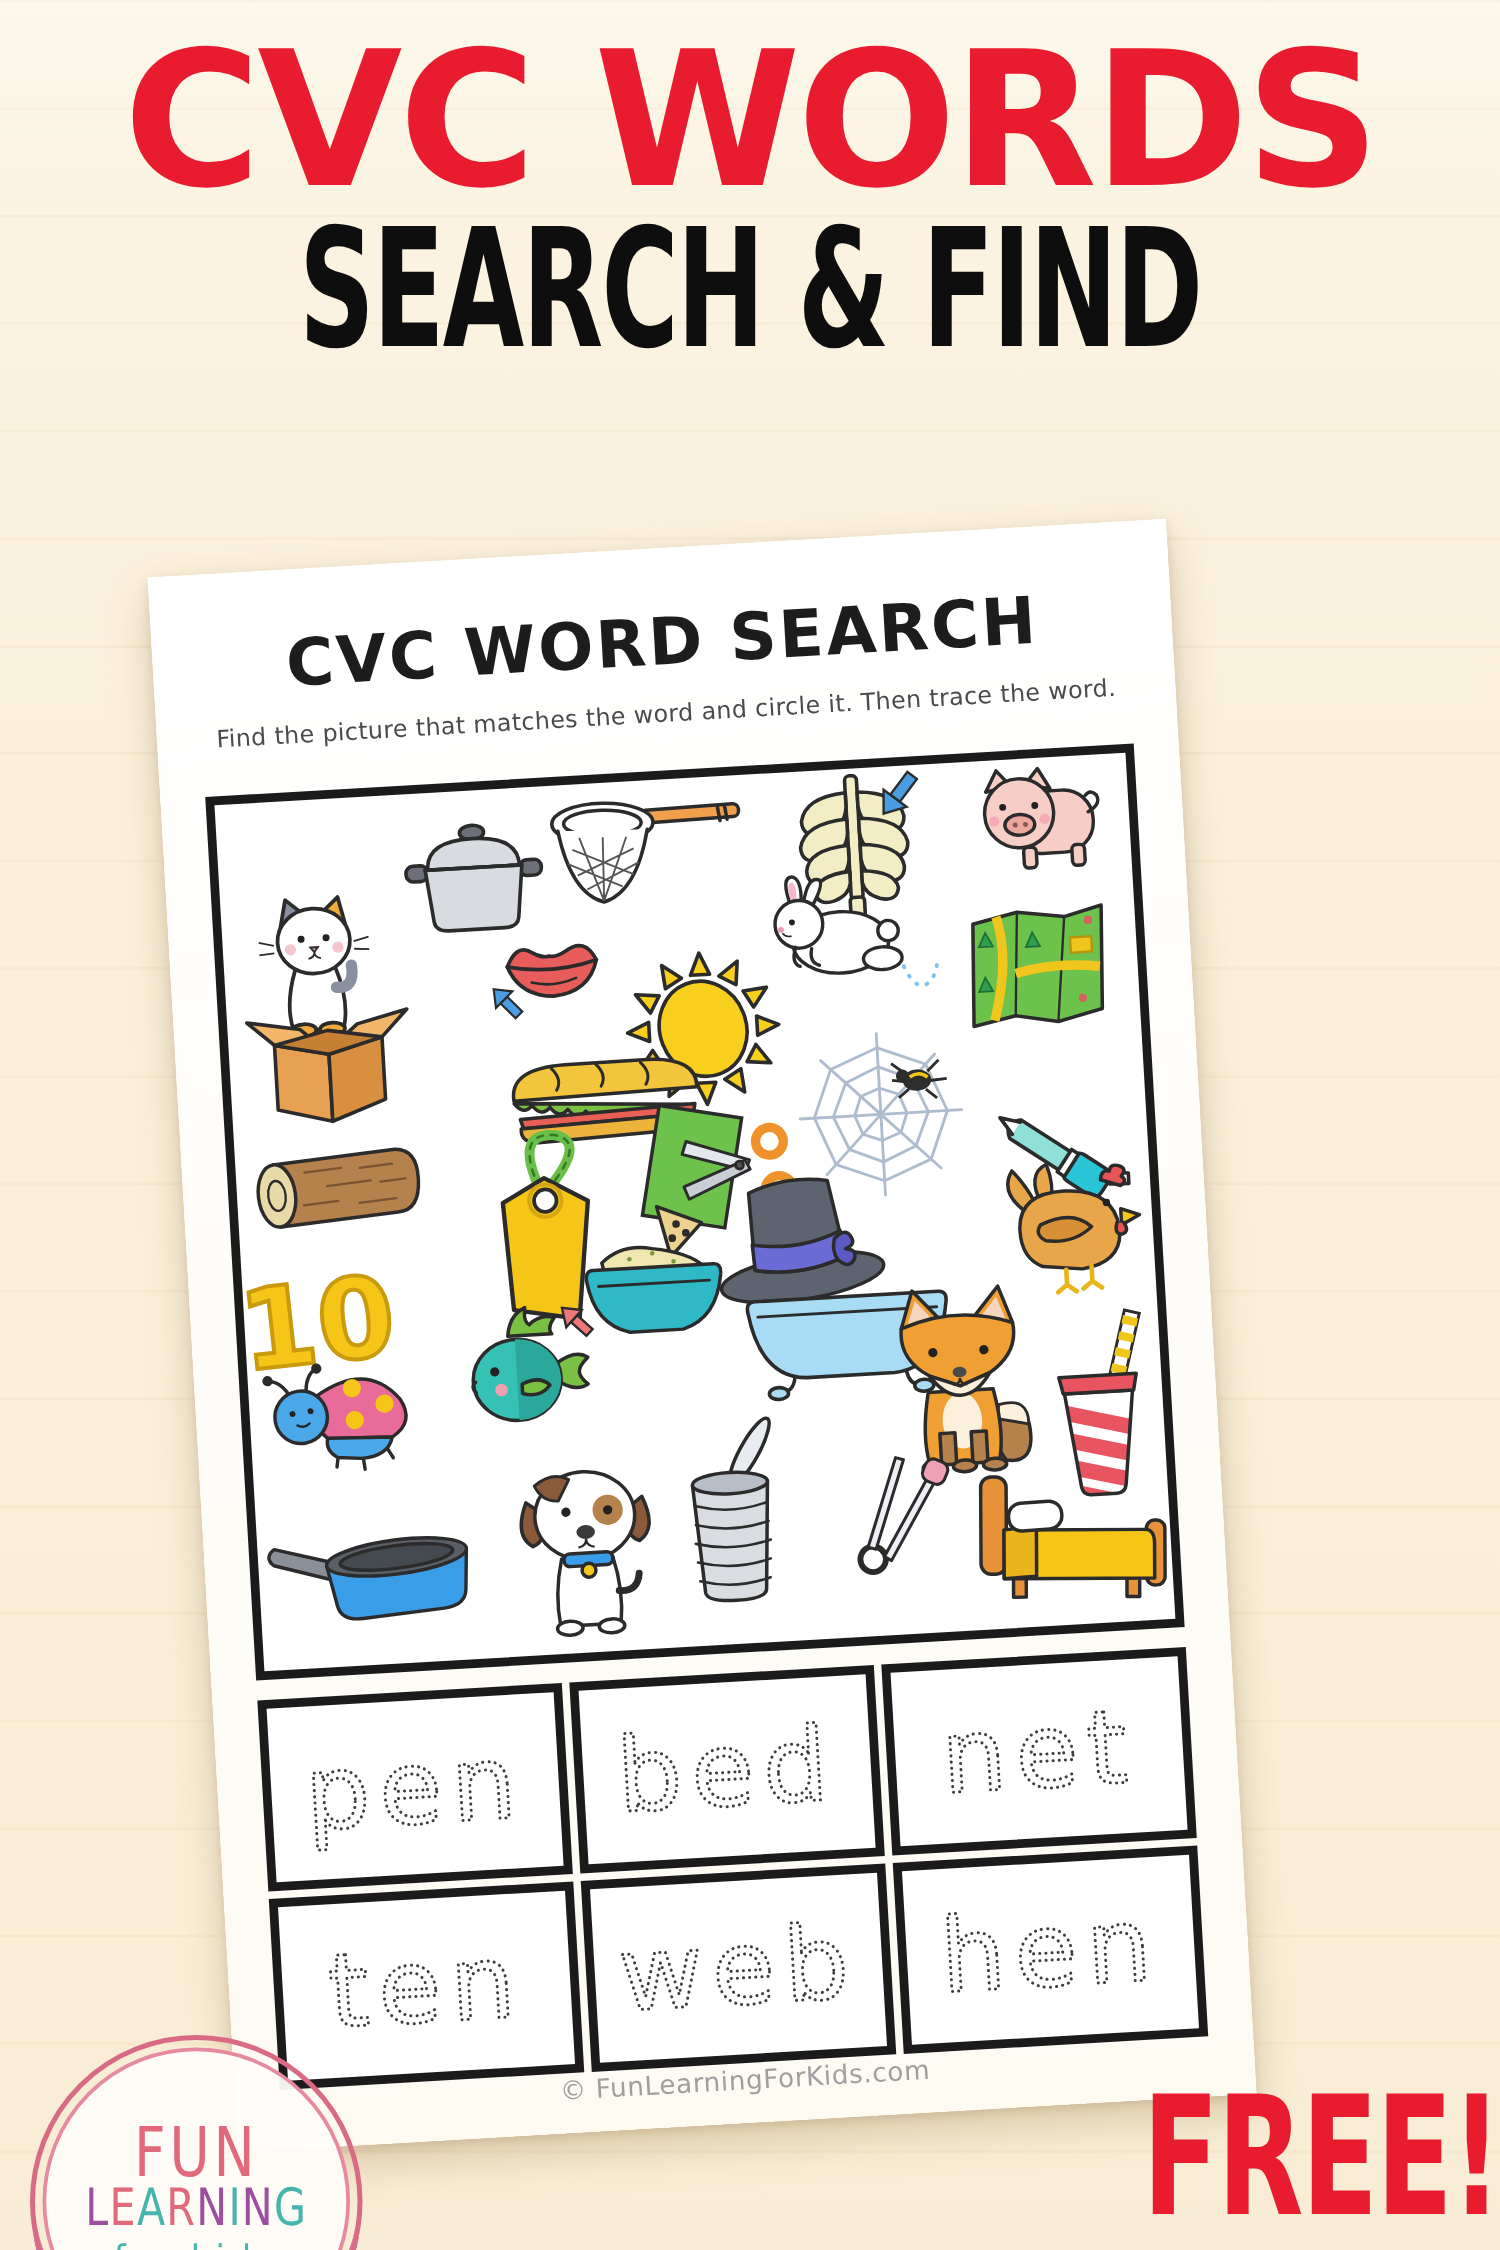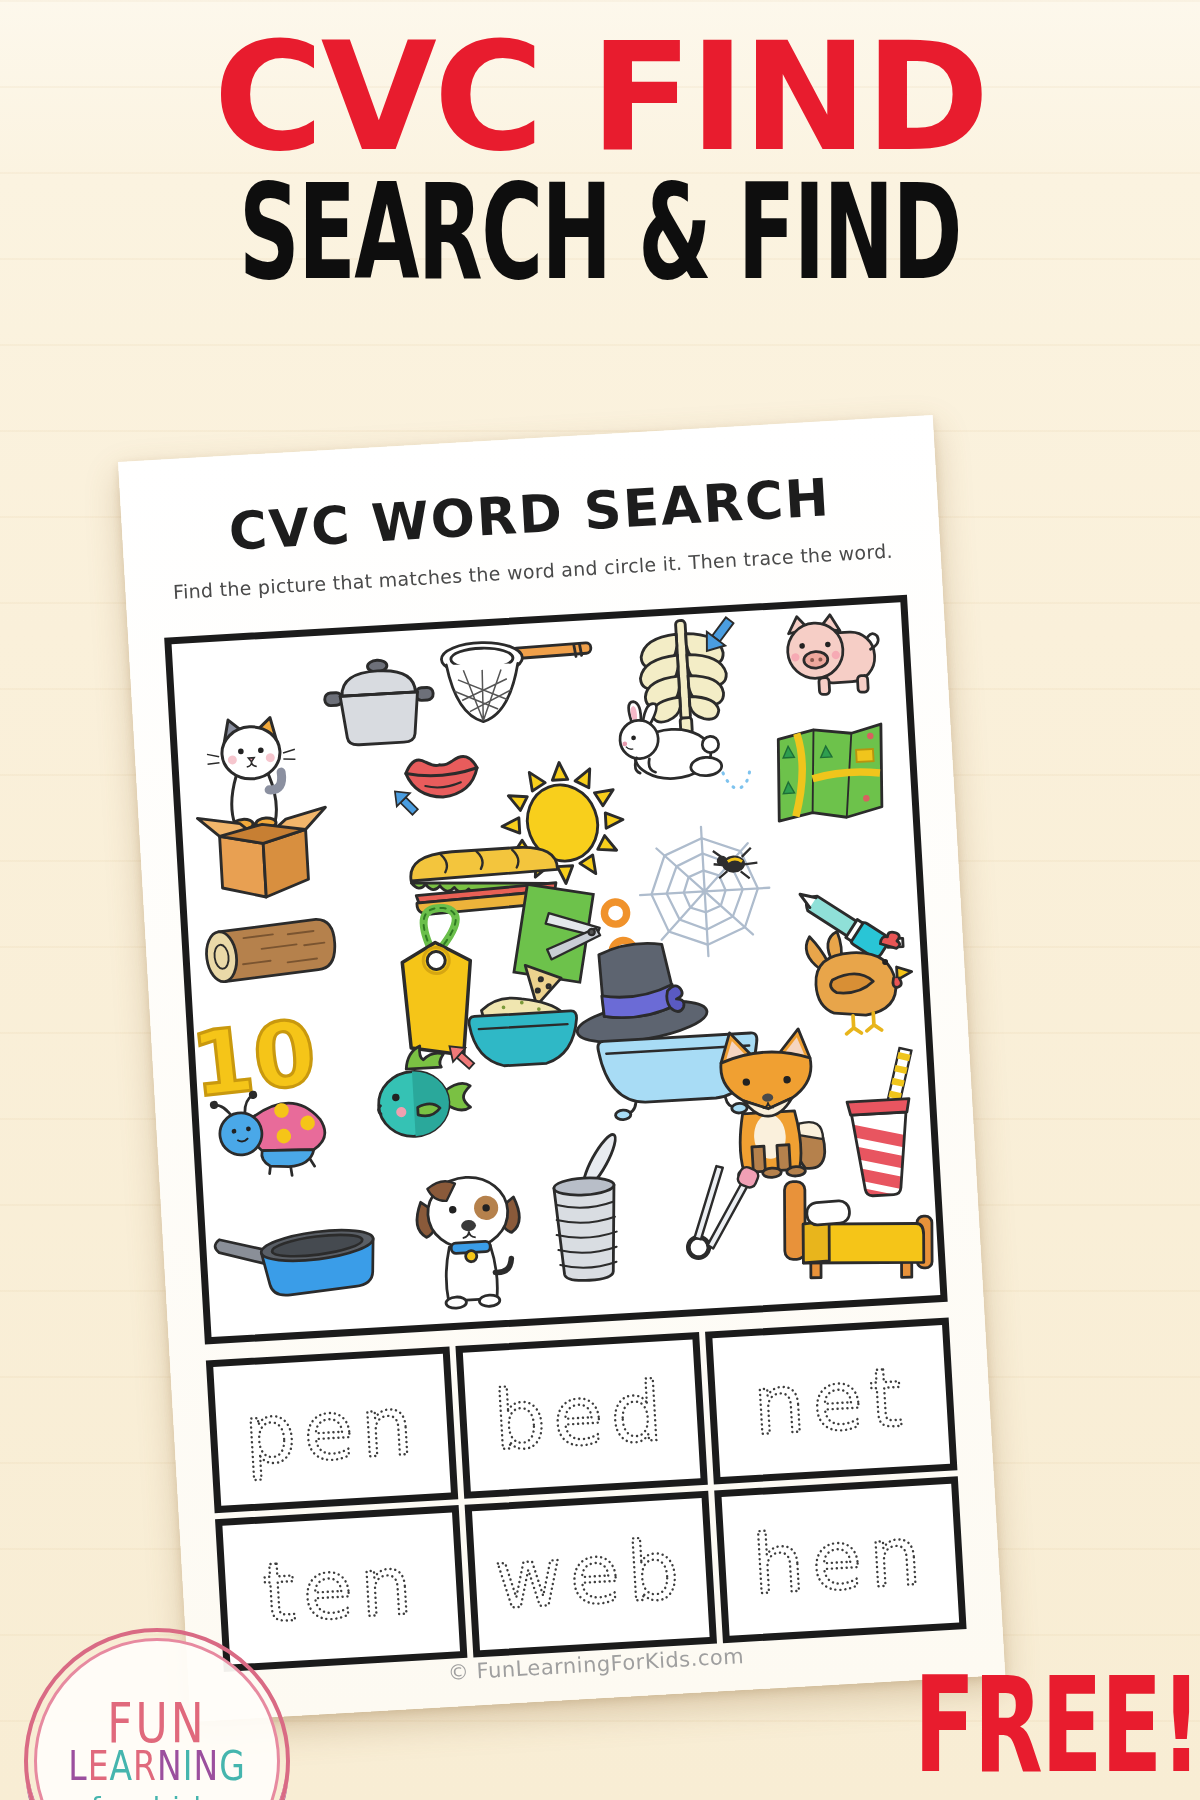--- a/index.html
+++ b/index.html
@@ -45,21 +45,21 @@
   
   .free{position:absolute;left:914px;top:1648px;font-size:118px;font-weight:bold;
     transform:scale(.76,1.12);transform-origin:0 0;letter-spacing:-2px;}
 </style>
 </head>
 <body>
 
 <div class="canvas">
 
   <div class="hero">
-    <h1 style="color: rgb(232, 28, 46);">CVC FIND</h1>
+    <h1 style="color: rgb(232, 28, 46);">CVC WORDS</h1>
     <h2>SEARCH &amp; FIND</h2>
   </div>
 
   <div class="paper">
     <div class="ws-title">CVC WORD SEARCH</div>
     <div class="ws-instructions">Find the picture that matches the word and circle it. Then trace the word.</div>
     <div class="picture-grid" id="pictureGrid">
         <div class="pic" style="left: 10%; top: 19%; width: 100px; height: 125px; transform: translate(-50%, -50%) rotate(0deg);">
           <svg viewBox="0 0 100 122" preserveAspectRatio="xMidYMid meet">
 <g stroke="#2b2b2b" stroke-linejoin="round" stroke-linecap="round" stroke-width="3">

